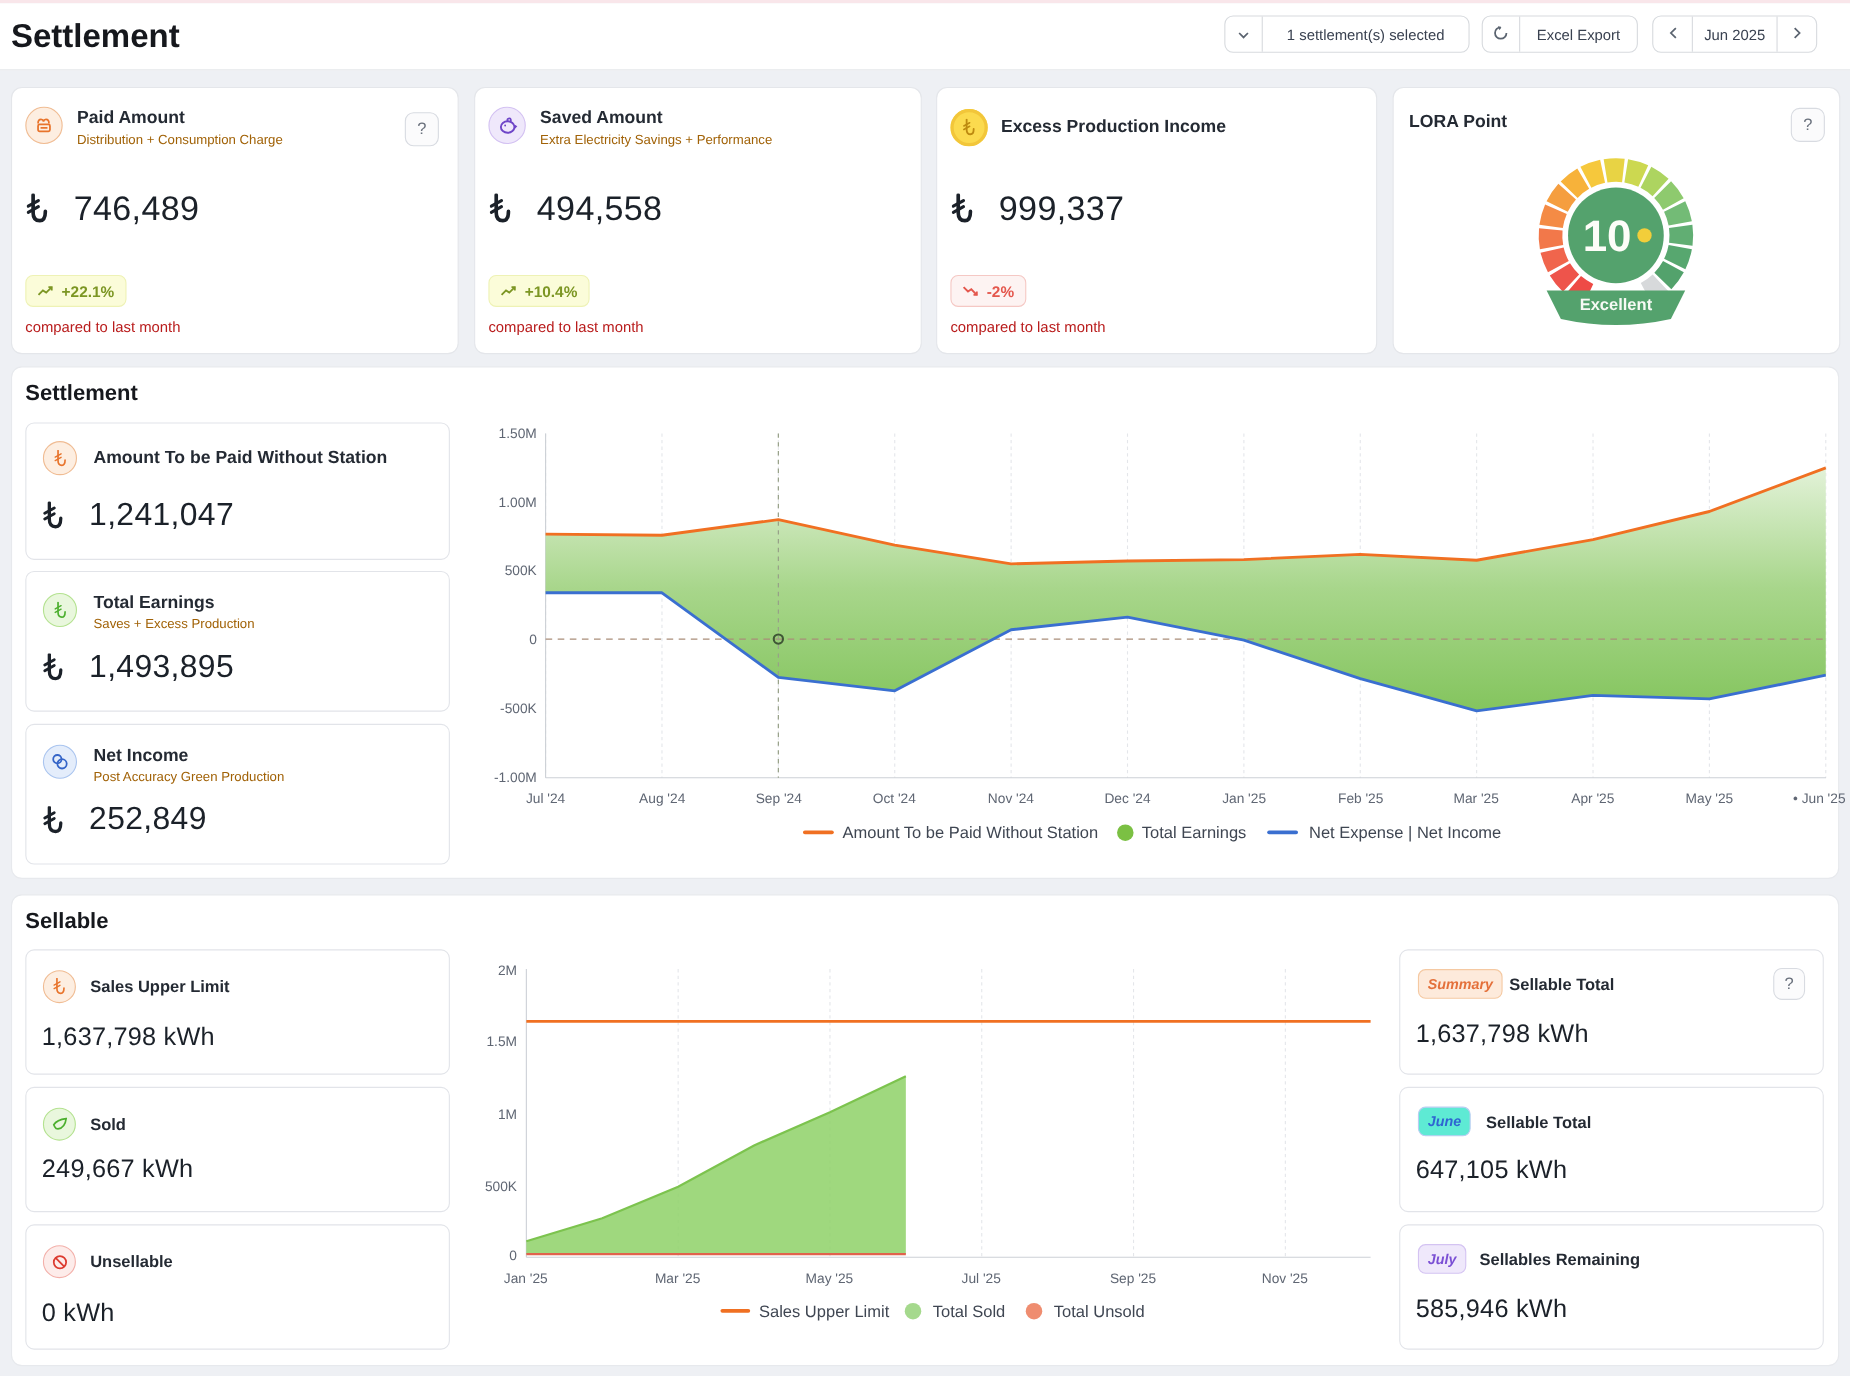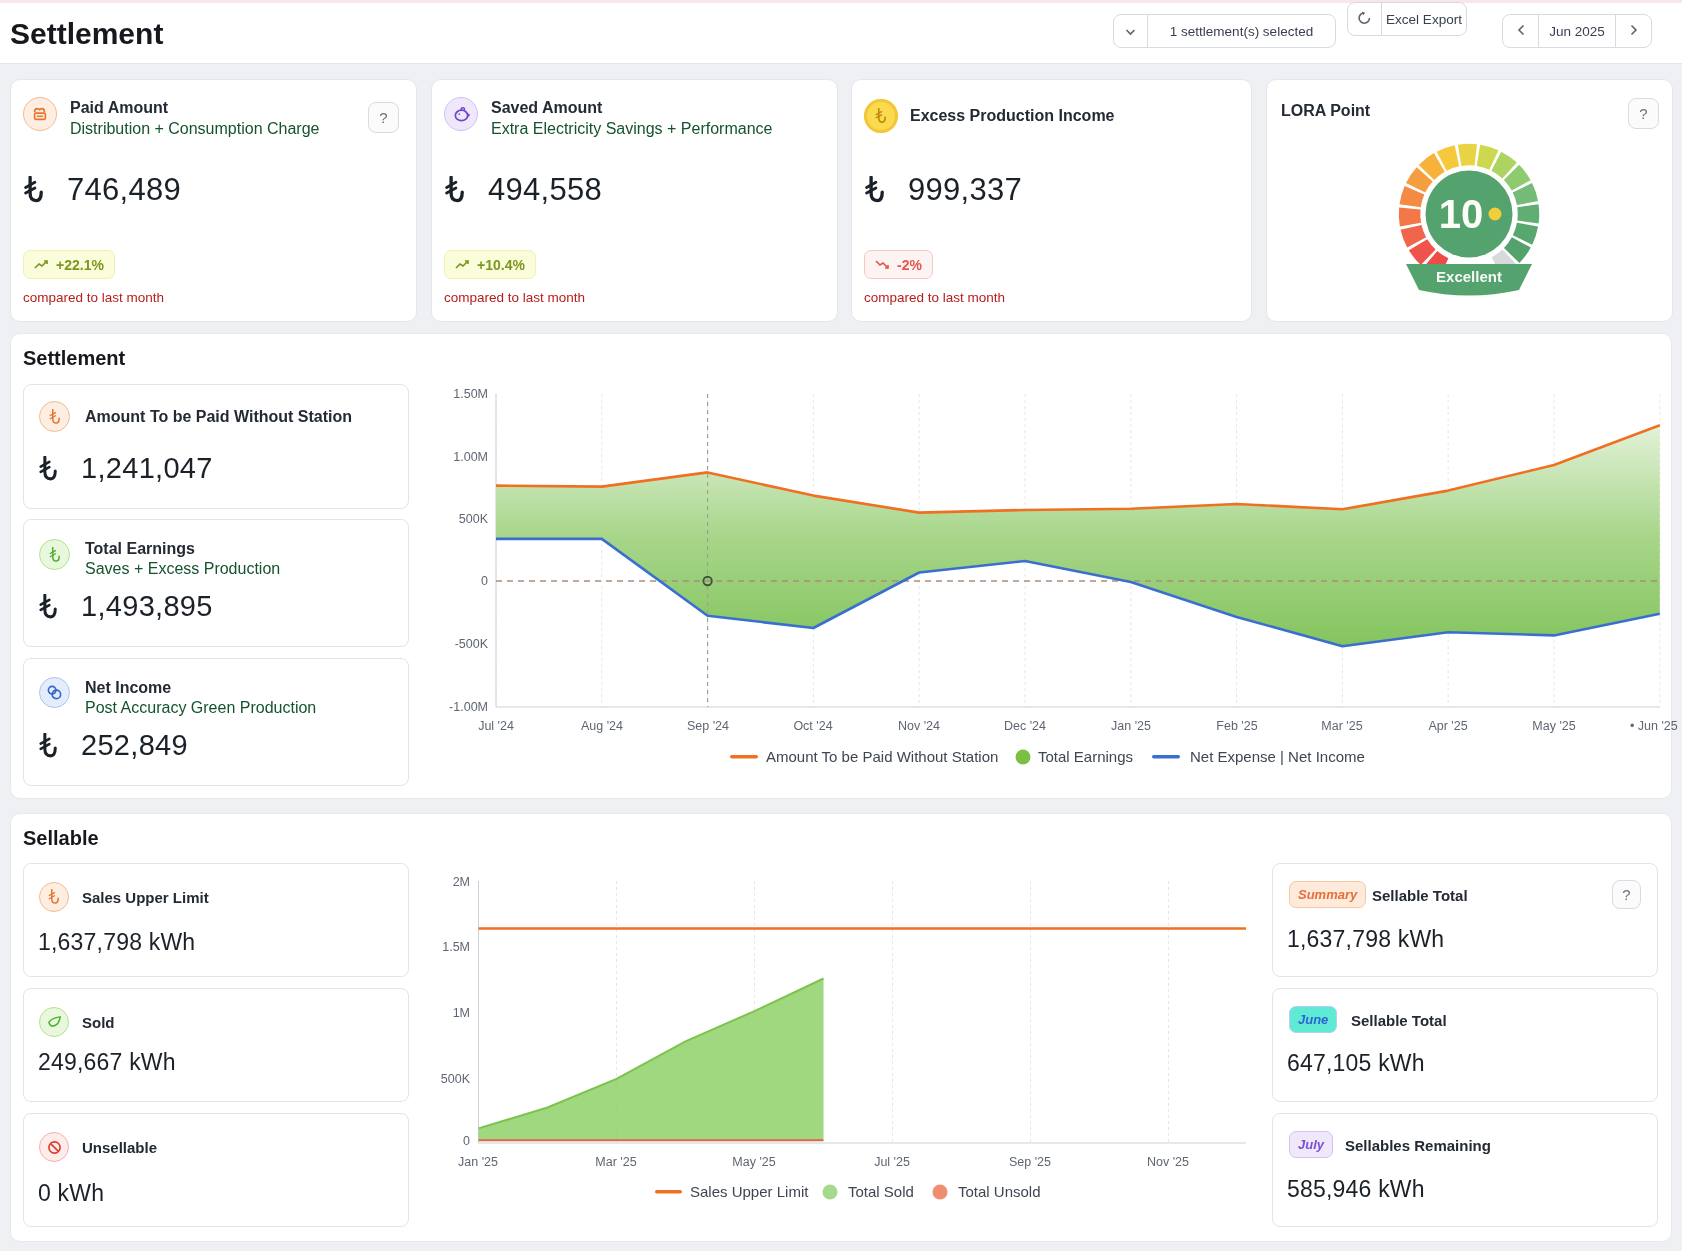--- a/index.html
+++ b/index.html
@@ -4,21 +4,21 @@
 * { margin:0; padding:0; box-sizing:border-box; }
 html,body { width:1682px; height:1251px; font-family:"Liberation Sans", sans-serif; background:#eef0f4; overflow:hidden; }
 #page { position:relative; width:1682px; height:1251px; }
 .card { position:absolute; background:#fff; border:1px solid #e4e6ea; border-radius:10px; }
 .panel { position:absolute; background:#fff; border:1px solid #e7e9ed; border-radius:10px; }
 .sub { position:absolute; background:#fff; border:1px solid #e2e4e9; border-radius:8px; }
 .qbtn { position:absolute; width:31px; height:31px; border:1px solid #d8dbe1; border-radius:8px; background:#fbfbfc; color:#6a717d; font-size:15px; text-align:center; line-height:29px; }
 .ico { position:absolute; border-radius:50%; display:flex; align-items:center; justify-content:center; }
 .t16 { font-size:16px; font-weight:bold; color:#242a33; }
 .t15 { font-size:15px; font-weight:bold; color:#242a33; }
-.sub12 { font-size:16px; color:#14532d; }
+.sub12 { font-size:12px; color:#a16207; }
 .val { display:flex; align-items:center; gap:23px; font-weight:500; color:#1b2129; }
 .kval { font-size:31px; letter-spacing:0.3px; }
 .sval { font-size:29px; letter-spacing:0.3px; }
 .wval { position:absolute; font-size:23px; font-weight:500; color:#1b2129; letter-spacing:0.2px; }
 .cmp { position:absolute; font-size:13.5px; color:#b91c1c; }
 .badge { position:absolute; height:29px; border-radius:7px; display:flex; align-items:center; gap:6px; padding:1px 10px; font-size:14px; font-weight:bold; }
 .mbadge { position:absolute; height:27px; border-radius:7px; display:flex; align-items:center; justify-content:center; font-size:13px; font-style:italic; font-weight:bold; padding:0 8px; }
 .hbtn { position:absolute; height:34px; background:#fff; border:1px solid #d7dade; border-radius:8px; display:flex; align-items:center; color:#394150; font-size:13.5px; }
 .hdiv { width:1px; align-self:stretch; background:#d7dade; }
 </style></head>
@@ -28,21 +28,21 @@
   <div style="position:absolute;left:0;top:3px;width:1682px;height:61px;background:#fff;border-bottom:1px solid #e3e5e9"></div>
   <div style="position:absolute;left:10px;top:17px;font-size:30px;font-weight:bold;color:#16181d">Settlement</div>
 
   <div class="hbtn" style="left:1113px;top:14px;width:223px">
     <div style="width:33px;text-align:center"><svg width="11" height="8">
           <path d="M1.5 2 L5.5 6 L9.5 2" fill="none" stroke="#5b6470" stroke-width="1.6"></path>
         </svg></div>
     <div class="hdiv"></div>
     <div style="flex:1;text-align:center">1 settlement(s) selected</div>
   </div>
-  <div class="hbtn" style="left:1347px;top:2px;width:120px">
+  <div class="hbtn" style="left:1347px;top:14px;width:142px">
     <div style="width:33px;text-align:center"><svg width="15" height="14" viewBox="0 0 15 14">
           <path d="M12.5 7 A5.2 5.2 0 1 1 7.3 1.8" fill="none" stroke="#5b6470" stroke-width="1.6"></path>
           <path d="M4.8 0.6 L7.9 1.9 L6.1 4.6 Z" fill="#5b6470"></path>
         </svg></div>
     <div class="hdiv"></div>
     <div style="flex:1;text-align:center">Excel Export</div>
   </div>
   <div class="hbtn" style="left:1502px;top:14px;width:150px">
     <div style="width:35px;text-align:center"><svg width="8" height="12">
           <path d="M6.5 1.5 L2 6 L6.5 10.5" fill="none" stroke="#5b6470" stroke-width="1.6"></path>

